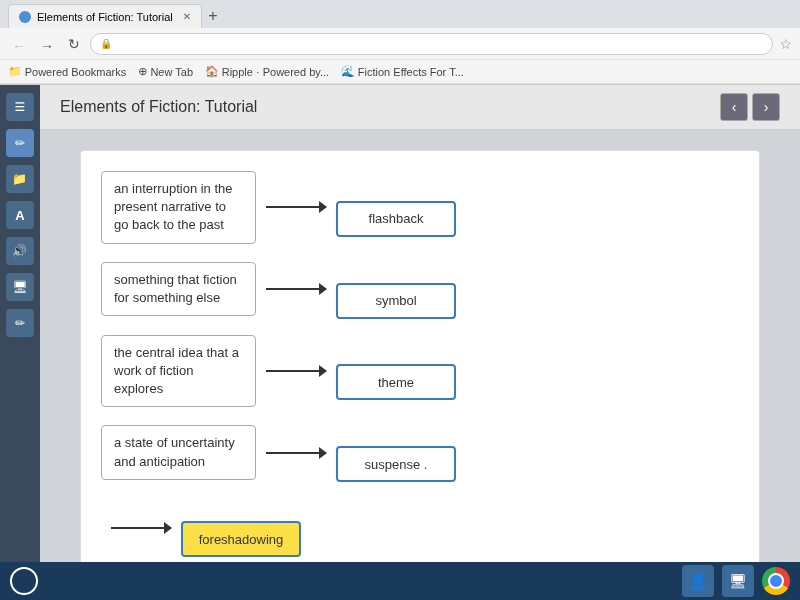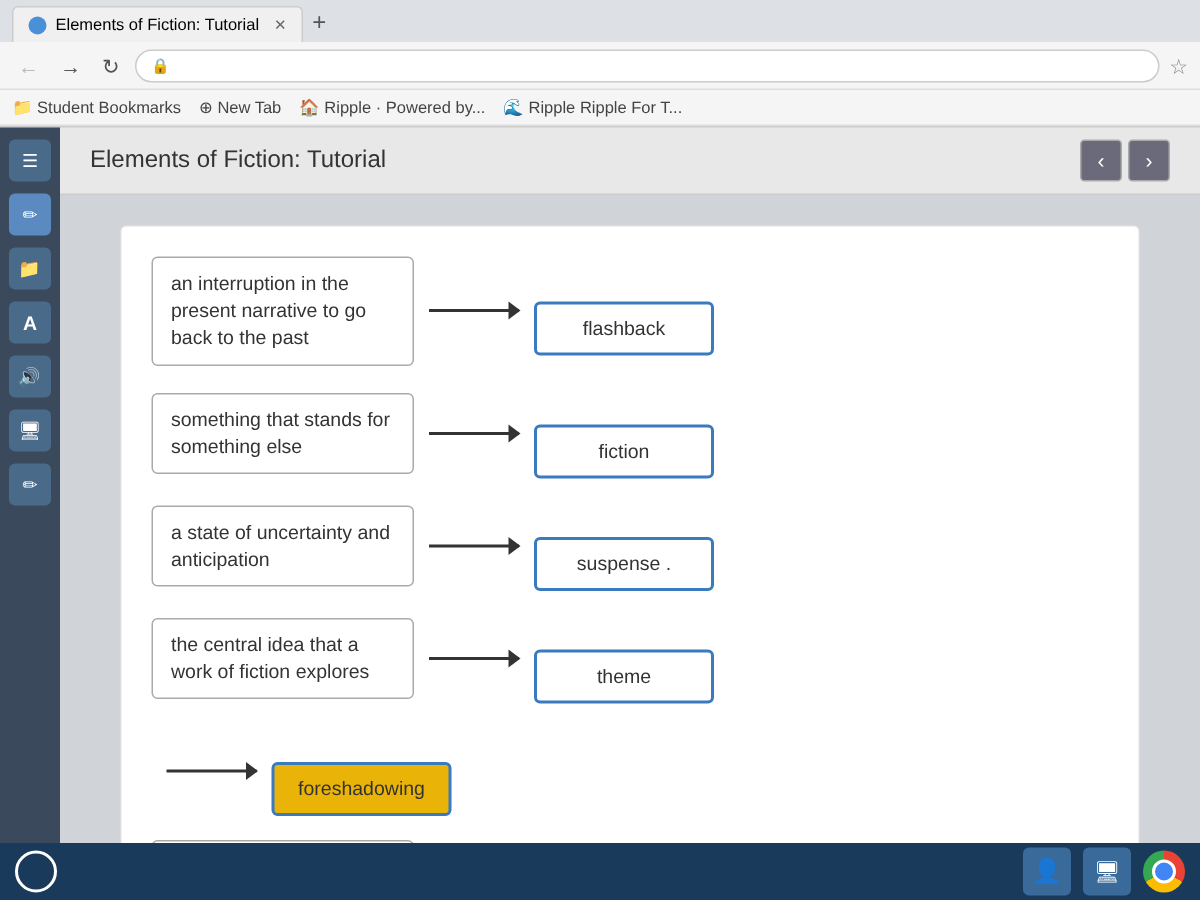--- a/index.html
+++ b/index.html
@@ -208,21 +208,21 @@
       align-items: center;
       margin-bottom: 16px;
       gap: 0;
     }
 
     .definition-box {
       background: white;
       border: 1px solid #aaa;
       border-radius: 4px;
       padding: 8px 12px;
-      width: 175px;
+      width: 155px;
       font-size: 13px;
       color: #333;
       line-height: 1.4;
       min-height: 44px;
       display: flex;
       align-items: center;
     }
 
     .arrow-area {
       width: 80px;
@@ -258,21 +258,21 @@
       font-size: 13px;
       color: #333;
       display: flex;
       align-items: center;
       justify-content: center;
       min-height: 36px;
       margin-top: 23px;
     }
 
     .answer-box.highlighted {
-      background: #eab308;
+      background: #fde047;
     }
 
     
     .taskbar {
       position: absolute;
       bottom: 0;
       width: 100%;
       height: 38px;
       background: #1a3a5c;
       display: flex;
@@ -344,33 +344,33 @@
     <div class="address-bar">
       <span class="lock-icon">🔒</span>
     </div>
     <span style="font-size:14px; color:#888;">☆</span>
 
   </div>
 
   <div class="bookmarks-bar">
     <div class="bookmark-item">
       <span>📁</span>
-      <span>Student Bookmarks</span>
+      <span>Powered Bookmarks</span>
     </div>
     <div class="bookmark-item">
       <span>⊕</span>
       <span>New Tab</span>
     </div>
     <div class="bookmark-item">
       <span>🏠</span>
       <span>Ripple · Powered by...</span>
     </div>
     <div class="bookmark-item">
       <span>🌊</span>
-      <span>Ripple Ripple For T...</span>
+      <span>Fiction Effects For T...</span>
     </div>
   </div>
 </div>
 
 <div class="content-area">
 
   <div class="sidebar">
     <div class="sidebar-icon">☰</div>
     <div class="sidebar-icon active">✏</div>
     <div class="sidebar-icon">📁</div>
@@ -399,51 +399,51 @@
         <div class="arrow-area">
           <div class="arrow-line"></div>
         </div>
         <div class="answer-box">
           <span>flashback</span>
         </div>
       </div>
 
       <div class="match-row">
         <div class="definition-box">
-          <span>something that stands for something else</span>
+          <span>something that fiction for something else</span>
         </div>
         <div class="arrow-area">
           <div class="arrow-line"></div>
         </div>
         <div class="answer-box">
-          <span>fiction</span>
+          <span>symbol</span>
+        </div>
+      </div>
+
+      <div class="match-row">
+        <div class="definition-box">
+          <span>the central idea that a work of fiction explores</span>
+        </div>
+        <div class="arrow-area">
+          <div class="arrow-line"></div>
+        </div>
+        <div class="answer-box">
+          <span>theme</span>
         </div>
       </div>
 
       <div class="match-row">
         <div class="definition-box">
           <span>a state of uncertainty and anticipation</span>
         </div>
         <div class="arrow-area">
           <div class="arrow-line"></div>
         </div>
         <div class="answer-box">
           <span>suspense .</span>
-        </div>
-      </div>
-
-      <div class="match-row">
-        <div class="definition-box">
-          <span>the central idea that a work of fiction explores</span>
-        </div>
-        <div class="arrow-area">
-          <div class="arrow-line"></div>
-        </div>
-        <div class="answer-box">
-          <span>theme</span>
         </div>
       </div>
 
       <div class="match-row">
         <div class="arrow-area">
           <div class="arrow-line"></div>
         </div>
         <div class="answer-box highlighted">
           <span>foreshadowing</span>
         </div>

